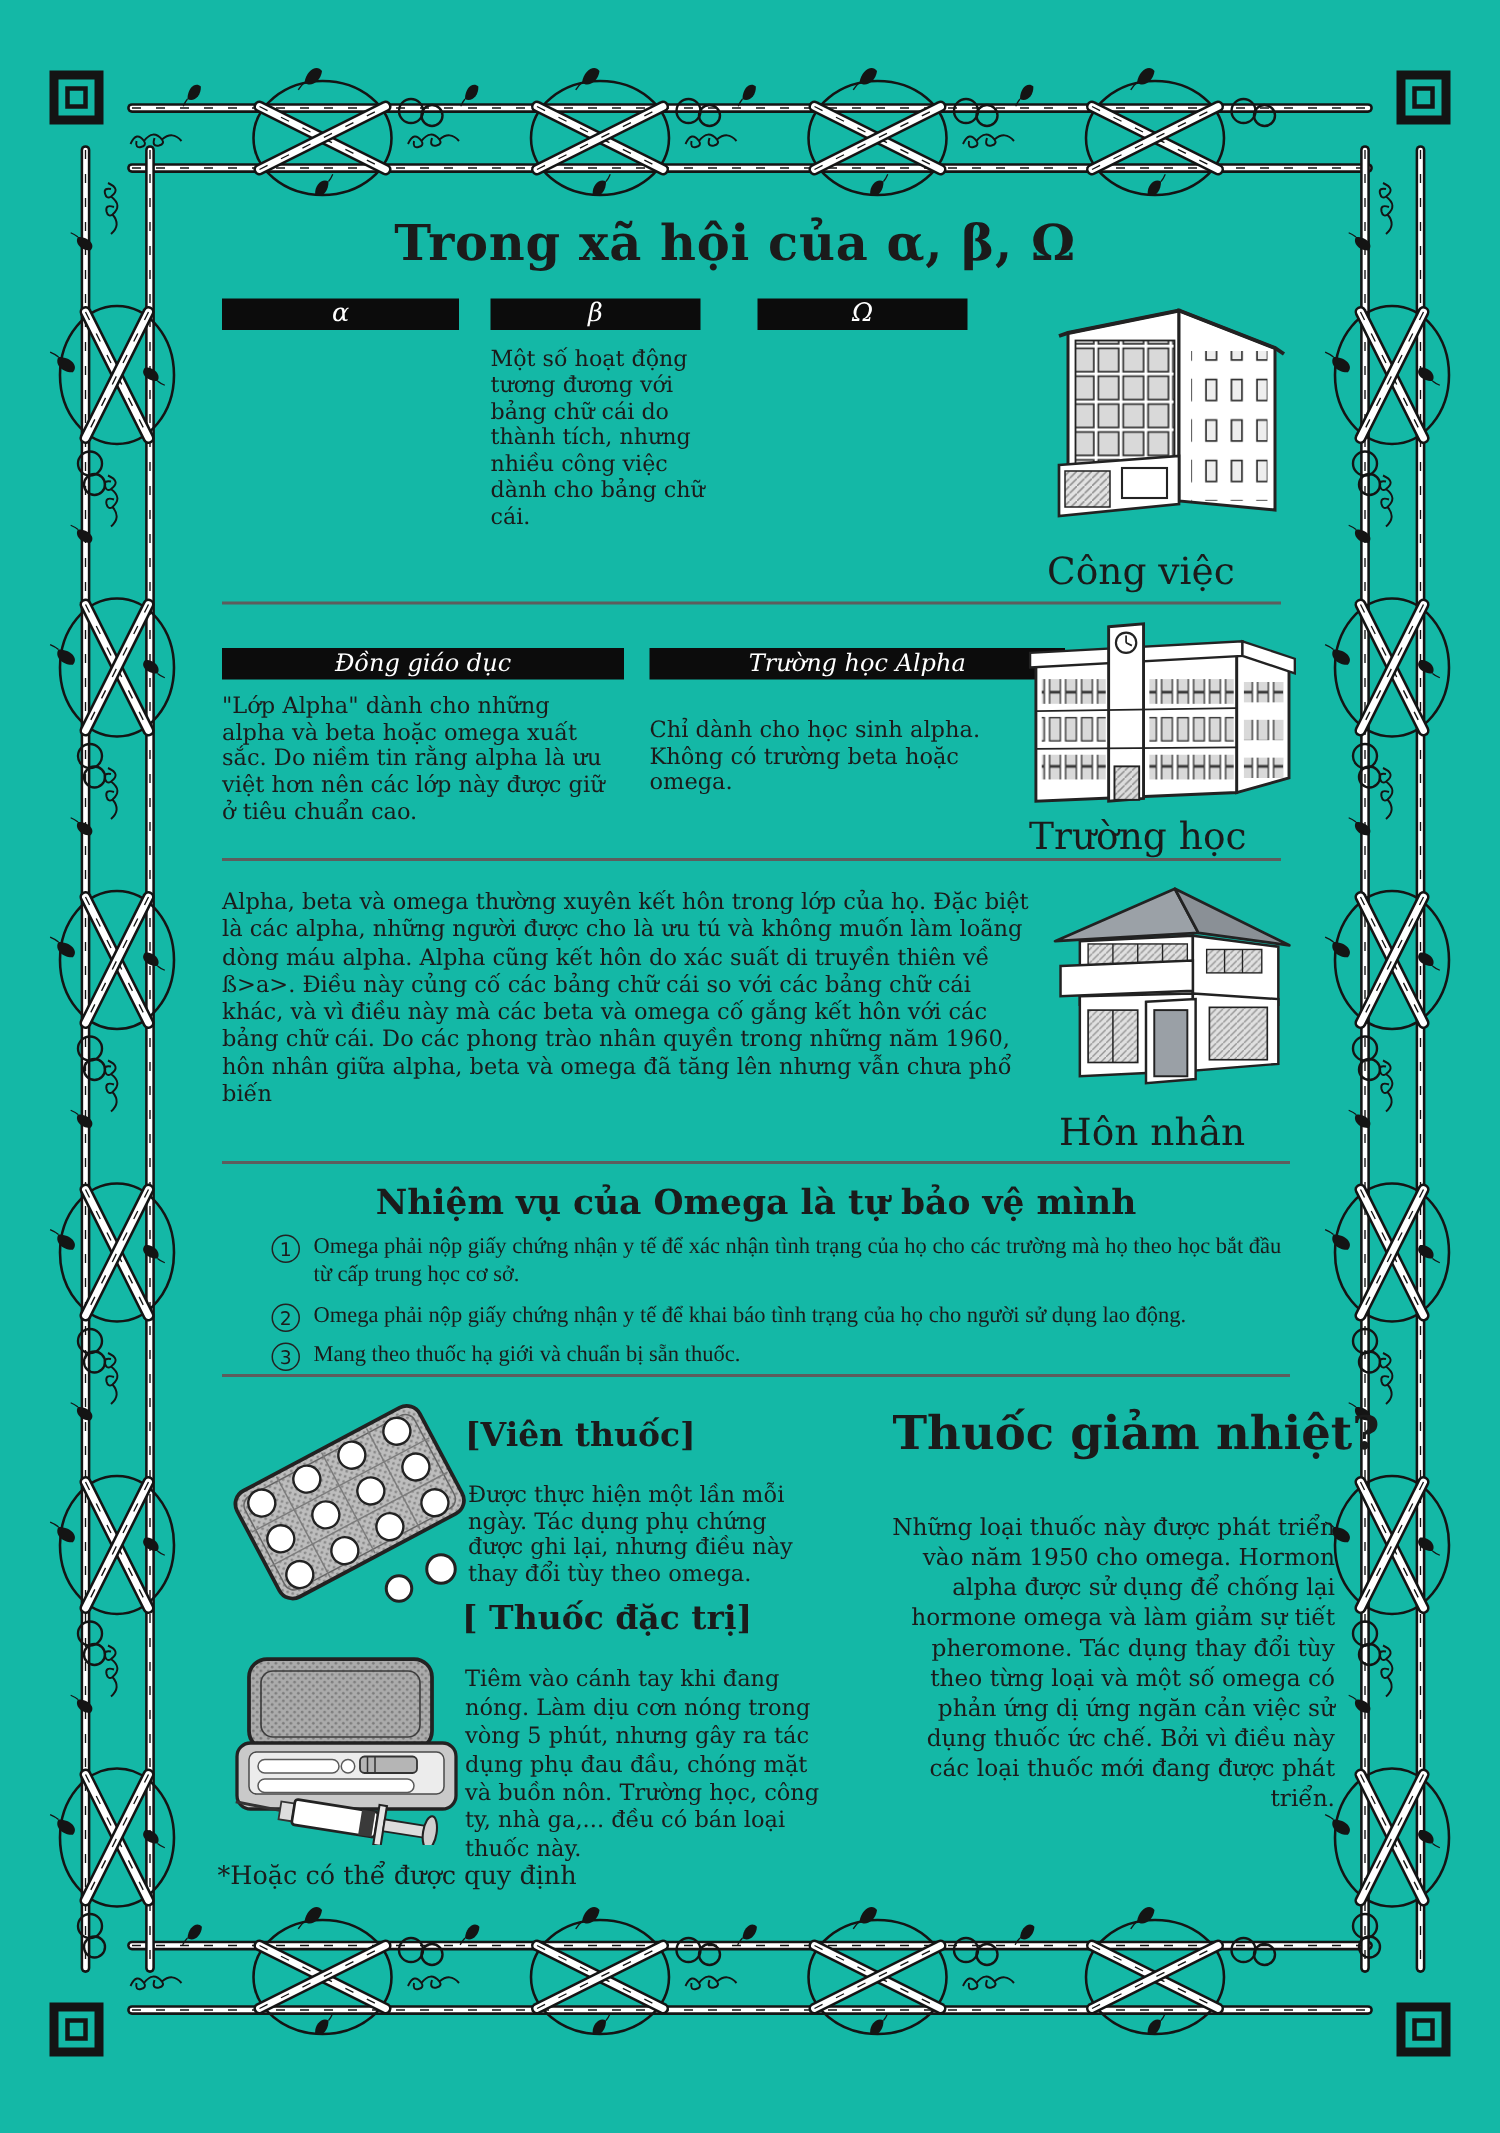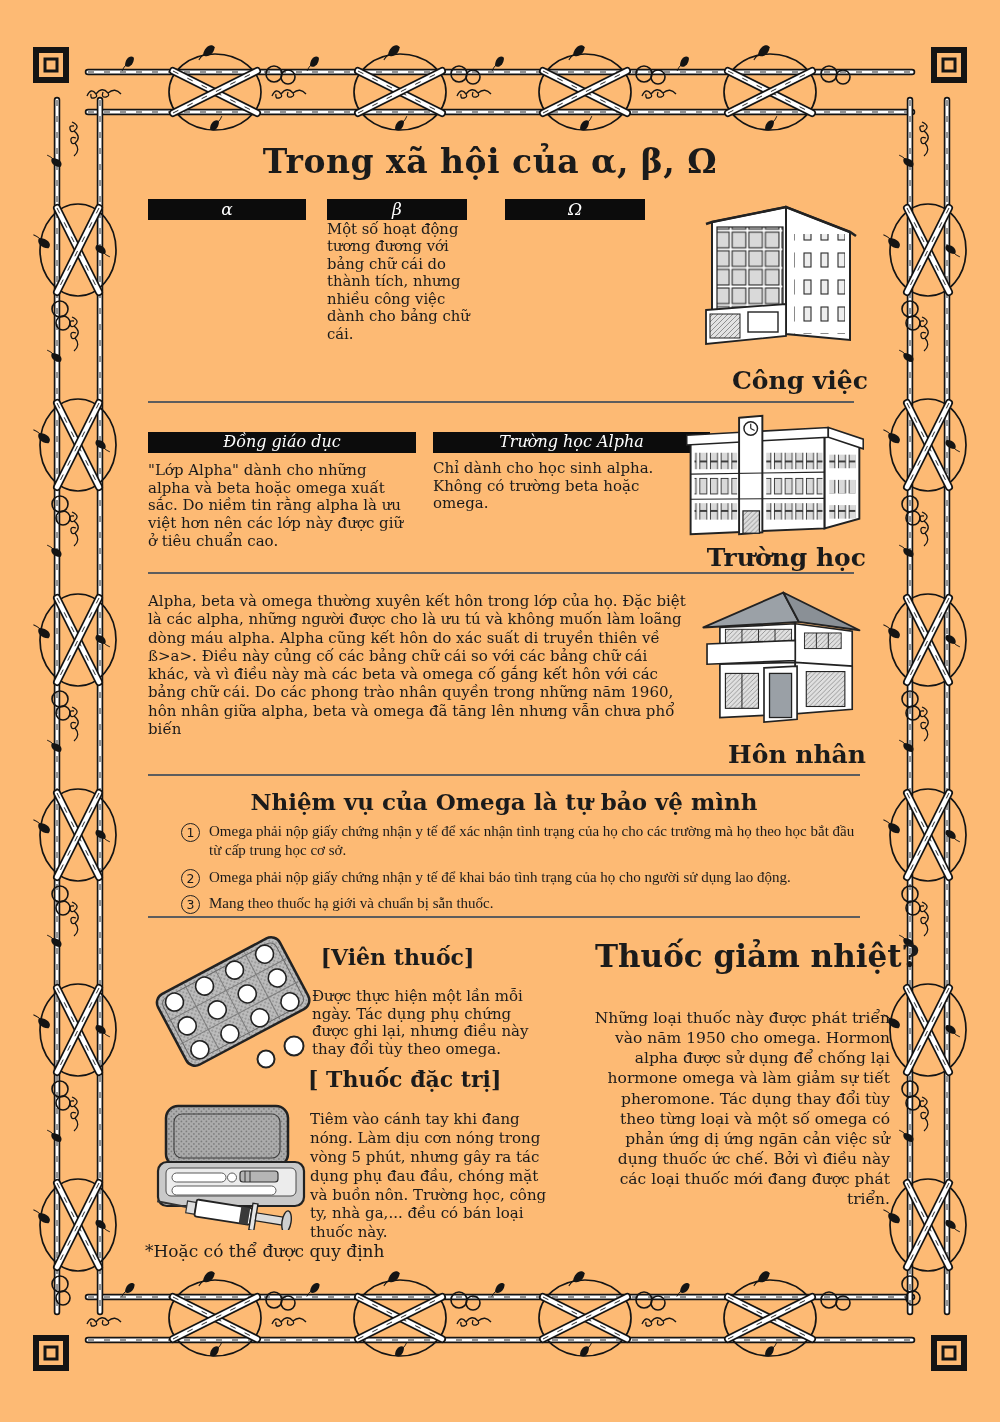--- a/index.html
+++ b/index.html
@@ -1,34 +1,34 @@
 <!DOCTYPE html>
 <html><head>
 <meta charset="utf-8">
 <style>
   *{margin:0;padding:0;box-sizing:border-box}
   html,body{background:#ffffff}
-  #page{position:relative;width:1000px;height:1422px;background:#fdba74;overflow:hidden;
+  #page{position:relative;width:1000px;height:1422px;background:#14b8a6;overflow:hidden;
         font-family:"DejaVu Serif","Liberation Serif",serif;color:#1b1b1b}
   .abs{position:absolute}
   #frame{position:absolute;left:0;top:0;width:1000px;height:1422px;z-index:1}
   .content{position:absolute;left:0;top:0;width:1000px;height:1422px;z-index:2}
   .page-title{font-size:33px;font-weight:bold;text-align:center;letter-spacing:.5px}
   .bar{background:#0c0c0c;color:#ffffff;text-align:center;height:21px;line-height:20px;
        font-size:16px;font-style:italic}
   .bar.greek{font-size:17px}
   .body-text{font-size:14.8px;line-height:1.18;text-align:left}
-  .caption{font-weight:bold;font-size:25px;text-align:right}
+  .caption{font-weight:normal;font-size:25px;text-align:left}
   .divider{height:2px;background:#5d5d5d}
   .h-section{font-weight:bold;font-size:23px;text-align:center}
   .task{display:flex;align-items:flex-start;font-size:15px;line-height:1.25;font-family:"Liberation Serif","DejaVu Serif",serif}
   .num-circle{display:inline-block;flex:none;width:19px;height:19px;border:1.5px solid #222;border-radius:50%;
       text-align:center;line-height:17px;font-size:12.5px;margin-right:9px;margin-top:1px;
       font-family:"DejaVu Sans","Liberation Sans",sans-serif}
-  .sub-head{font-weight:bold;font-size:22px;text-align:center;white-space:nowrap}
+  .sub-head{font-weight:bold;font-size:22px;text-align:left;white-space:nowrap}
   .big-head{font-weight:bold;font-size:31px;text-align:center;white-space:nowrap}
   .centered{text-align:right}
   .footnote{font-size:17px}
 </style>
 </head>
 <body>
 
 <div id="page">
 
   <svg id="frame" viewBox="0 0 1000 1422">
@@ -548,21 +548,21 @@
 
   <div class="content">
 
     <div class="abs page-title" style="left:200px;top:142px;width:580px">Trong xã hội của α, β, Ω</div>
 
     <div class="abs" style="left:148px;top:199px;width:158px">
       <div class="bar greek">α</div>
     </div>
     <div class="abs" style="left:327px;top:199px;width:152px">
       <div class="bar greek" style="width:140px">β</div>
-      <div class="body-text" style="margin-top:0">Một số hoạt động tương đương với bảng chữ cái do thành tích, nhưng nhiều công việc dành cho bảng chữ cái.</div>
+      <div class="body-text" style="margin-top:11px">Một số hoạt động tương đương với bảng chữ cái do thành tích, nhưng nhiều công việc dành cho bảng chữ cái.</div>
     </div>
     <div class="abs" style="left:505px;top:199px;width:158px">
       <div class="bar greek" style="width:140px">Ω</div>
     </div>
 
     <svg class="abs" style="left:698px;top:194px" width="170" height="168" viewBox="0 0 170 168">
       <defs>
         <pattern id="ofcA" width="16.6" height="18.6" patternUnits="userSpaceOnUse">
           <rect x="1" y="1" width="13.6" height="15.6" fill="#d9d9d9" stroke="#2a2a2a" stroke-width="1.1"></rect>
         </pattern>
@@ -586,21 +586,21 @@
     <div class="abs caption" style="left:698px;top:366px;width:170px">Công việc</div>
 
     <div class="abs divider" style="left:148px;top:401px;width:706px"></div>
 
     <div class="abs" style="left:148px;top:432px;width:262px">
       <div class="bar" style="width:268px">Đồng giáo dục</div>
       <div class="body-text" style="margin-top:9px;font-size:15px">"Lớp Alpha" dành cho những alpha và beta hoặc omega xuất sắc. Do niềm tin rằng alpha là ưu việt hơn nên các lớp này được giữ ở tiêu chuẩn cao.</div>
     </div>
     <div class="abs" style="left:433px;top:432px;width:245px">
       <div class="bar" style="width:277px">Trường học Alpha</div>
-      <div class="body-text" style="margin-top:7px;font-size:15px">Chỉ dành cho học sinh alpha. Không có trường beta hoặc omega.</div>
+      <div class="body-text" style="margin-top:25px;font-size:15px">Chỉ dành cho học sinh alpha. Không có trường beta hoặc omega.</div>
     </div>
 
     <svg class="abs" style="left:676px;top:412px" width="196" height="128" viewBox="0 0 200 132">
       <defs>
         <pattern id="schw" width="11" height="17" patternUnits="userSpaceOnUse">
           <rect x="1.4" y="0.5" width="7.4" height="16" fill="#d9d9d9" stroke="#2a2a2a" stroke-width="0.9"></rect>
         </pattern>
         <pattern id="hatchB" width="5" height="5" patternUnits="userSpaceOnUse">
           <rect width="5" height="5" fill="#dcdcdc"></rect>
           <path d="M0,5 L5,0" stroke="#8f8f8f" stroke-width="1"></path>

